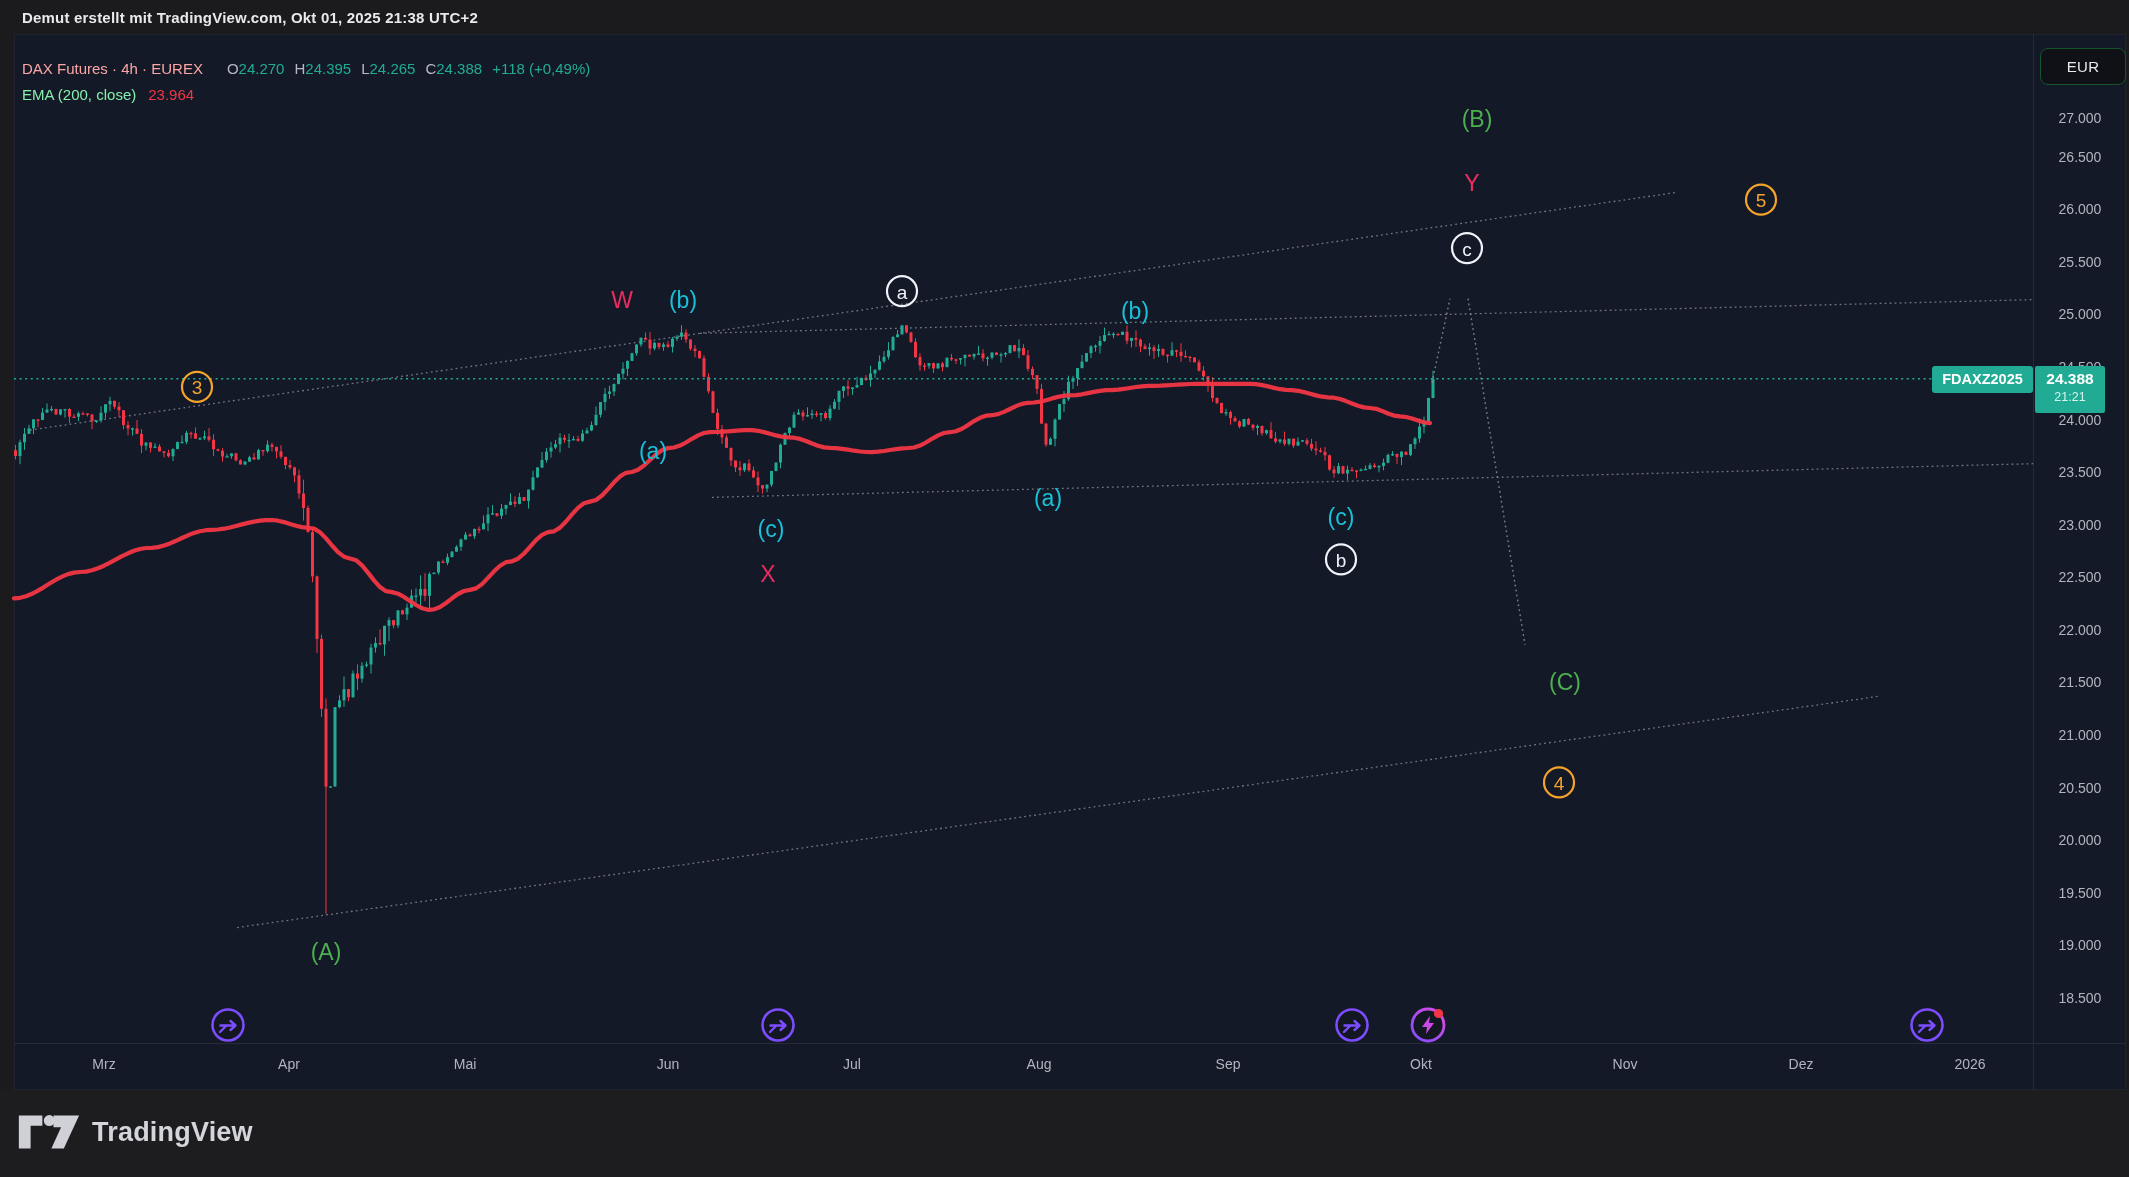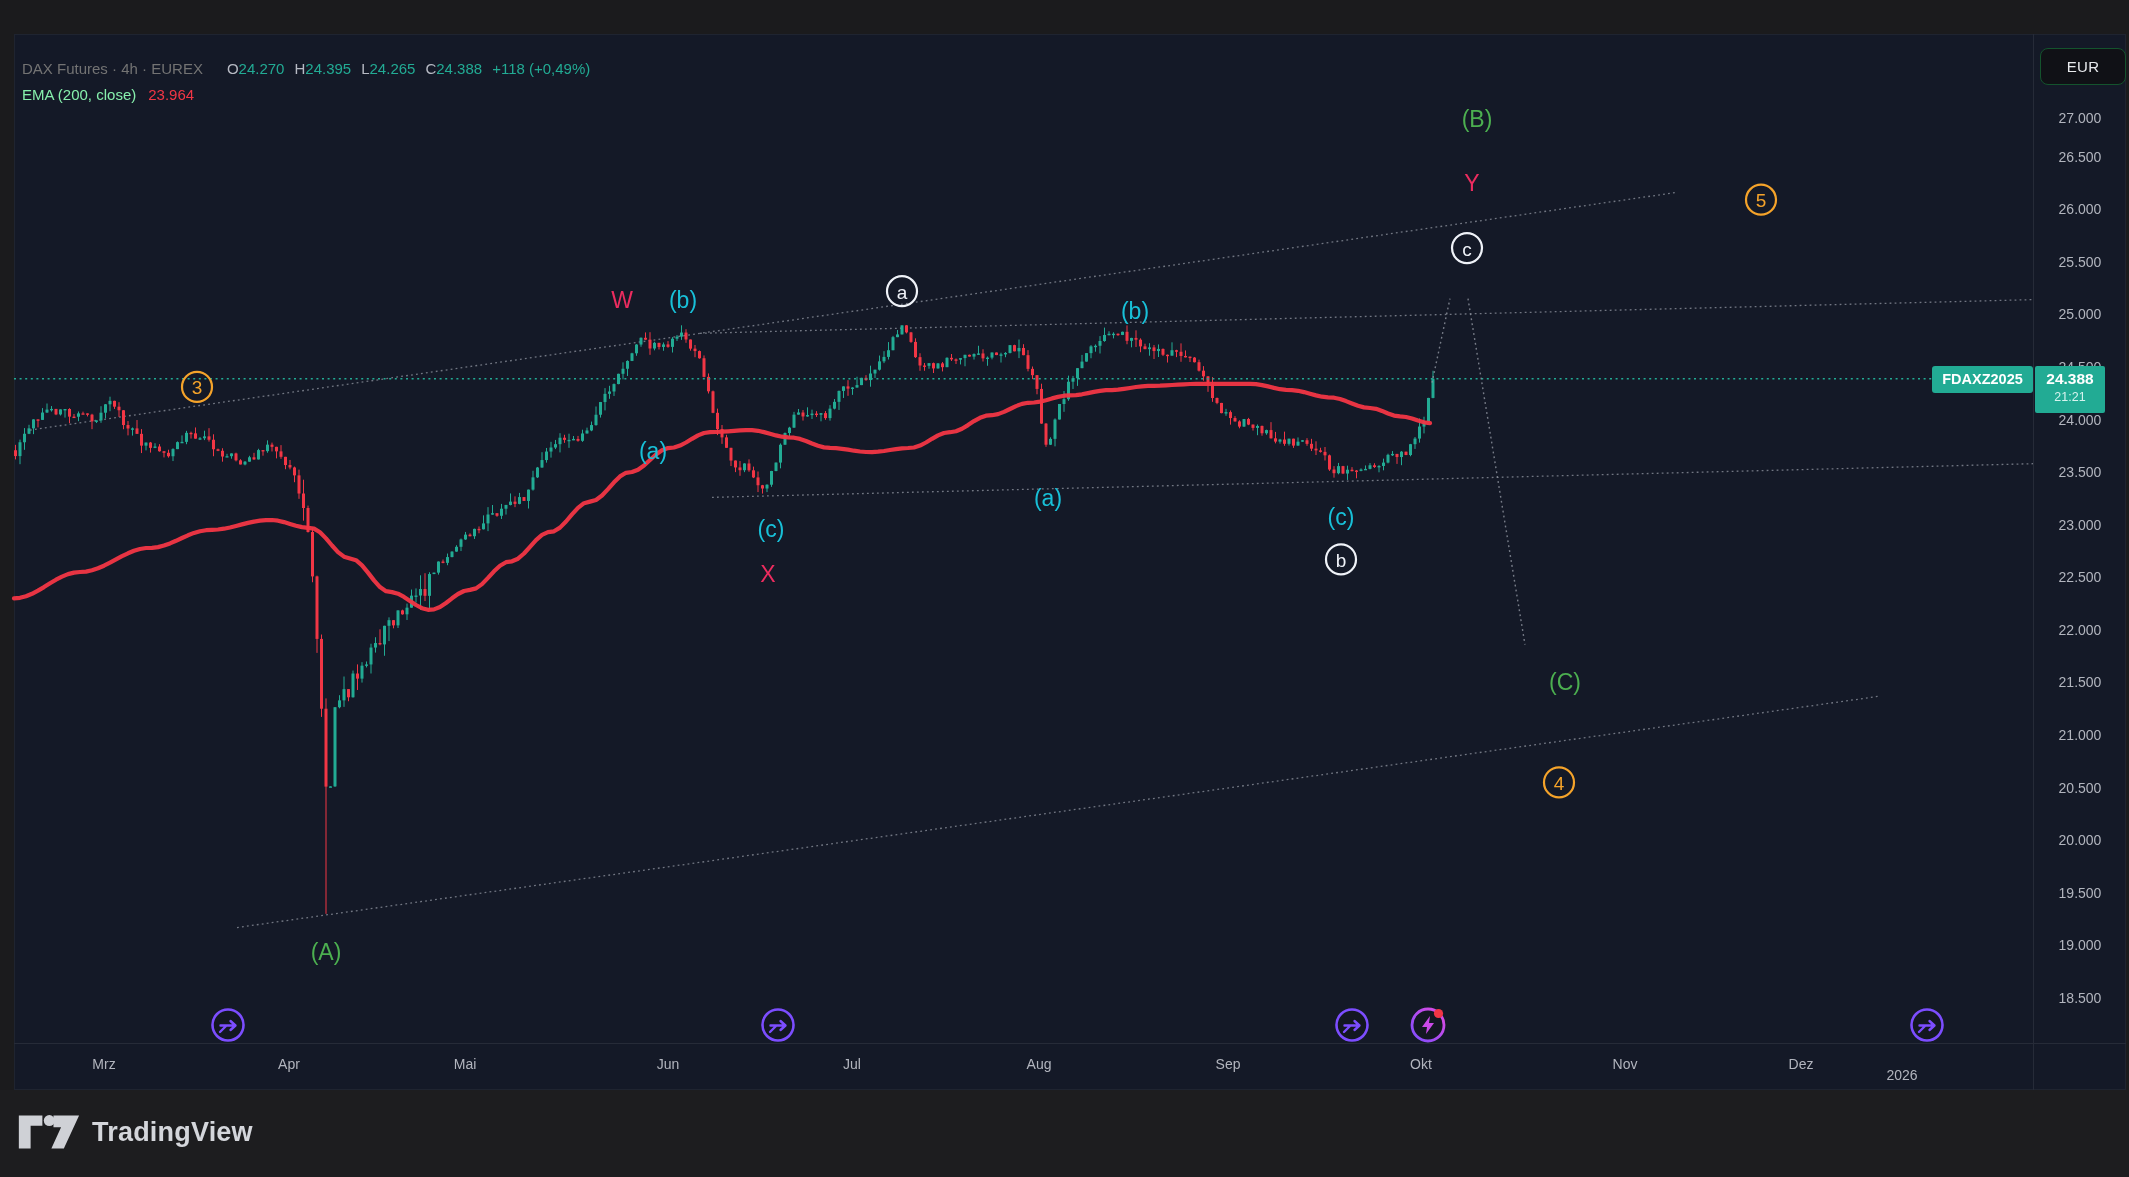--- a/index.html
+++ b/index.html
@@ -7,21 +7,21 @@
   .stage{position:relative;width:2129px;height:1177px;background:#1b1b1d;overflow:hidden;}
   .top-note{position:absolute;left:22px;top:6px;height:24px;line-height:24px;
     color:#e9e9ec;font-size:15px;font-weight:bold;letter-spacing:.2px;}
   .panel{position:absolute;left:14px;top:34px;width:2112px;height:1056px;
     background:#141927;border:1px solid #1f2430;box-sizing:border-box;}
   .chart-svg{position:absolute;left:0;top:0;z-index:1;}
   .v-border{position:absolute;left:2033px;top:34px;width:1px;height:1056px;background:#262b38;z-index:2;}
   .h-border{position:absolute;left:14px;top:1043px;width:2112px;height:1px;background:#262b38;z-index:2;}
   .legend{position:absolute;left:22px;top:58px;z-index:3;font-size:15px;}
   .lrow{height:22px;line-height:22px;white-space:nowrap;}
-  .ltitle{color:#737373;margin-right:14px;}
+  .ltitle{color:#fca5a5;margin-right:14px;}
   .k{color:#b7bac4;margin-left:10px;}
   .v{color:#22ab94;}
   .chg{color:#22ab94;margin-left:10px;}
   .lrow2{height:22px;line-height:22px;margin-top:4px;}
   .ema-t{color:#86efac;}
   .ema-v{color:#f23645;margin-left:12px;}
   .price-axis{position:absolute;left:2034px;top:34px;width:92px;height:1009px;z-index:2;}
   .ptick{position:absolute;left:0;width:100%;text-align:center;color:#b2b5be;font-size:14px;height:18px;line-height:18px;}
   .currency-btn{position:absolute;left:2040px;top:48px;width:84px;height:35px;z-index:4;
     background:#101116;border:1px solid #14532d;border-radius:8px;color:#e8eaed;
@@ -37,20 +37,21 @@
   .lp-count{font-size:12.5px;color:#d6f3ee;line-height:17px;}
   .footer{position:absolute;left:0;top:1090px;width:2129px;height:87px;background:#1d1d1f;z-index:2;}
   .brand{position:absolute;left:18px;top:24px;display:flex;align-items:center;gap:10px;}
   .brand-text{color:#d4d6db;font-size:27px;font-weight:bold;letter-spacing:.2px;}
 </style>
 </head>
 <body>
 
 <div class="stage">
 
+  <div class="top-note">Demut erstellt mit TradingView.com, Okt 01, 2025 21:38 UTC+2</div>
 
   <div class="panel"></div>
 
   <svg id="chart" class="chart-svg" width="2129" height="1177" viewBox="0 0 2129 1177">
       <defs>
         <linearGradient id="lgrad" x1="0" y1="1" x2="1" y2="0">
           <stop offset="0" stop-color="#7c4dff"></stop>
           <stop offset="1" stop-color="#e44ae0"></stop>
         </linearGradient>
       </defs>
@@ -825,21 +826,21 @@
       <div class="ttick" style="left: 90px;">Mrz</div>
       <div class="ttick" style="left: 275px;">Apr</div>
       <div class="ttick" style="left: 451px;">Mai</div>
       <div class="ttick" style="left: 654px;">Jun</div>
       <div class="ttick" style="left: 804px; margin-left: 34px;">Jul</div>
       <div class="ttick" style="left: 1025px;">Aug</div>
       <div class="ttick" style="left: 1214px;">Sep</div>
       <div class="ttick" style="left: 1407px;">Okt</div>
       <div class="ttick" style="left: 1611px;">Nov</div>
       <div class="ttick" style="left: 1787px;">Dez</div>
-      <div class="ttick" style="left: 1888px; margin-top: 11px;">2026</div>
+      <div class="ttick" style="left: 1956px;">2026</div>
     </div>
 
   <div class="price-flag">FDAXZ2025</div>
   <div class="last-price-box">
     <div class="lp-price">24.388</div>
     <div class="lp-count">21:21</div>
   </div>
 
   <div class="footer">
     <div class="brand">

